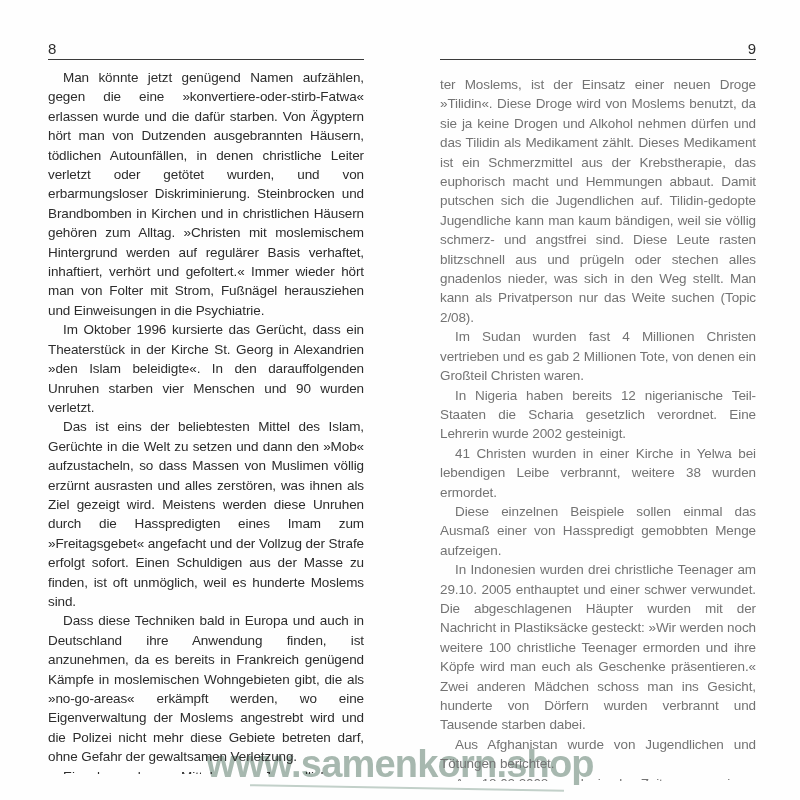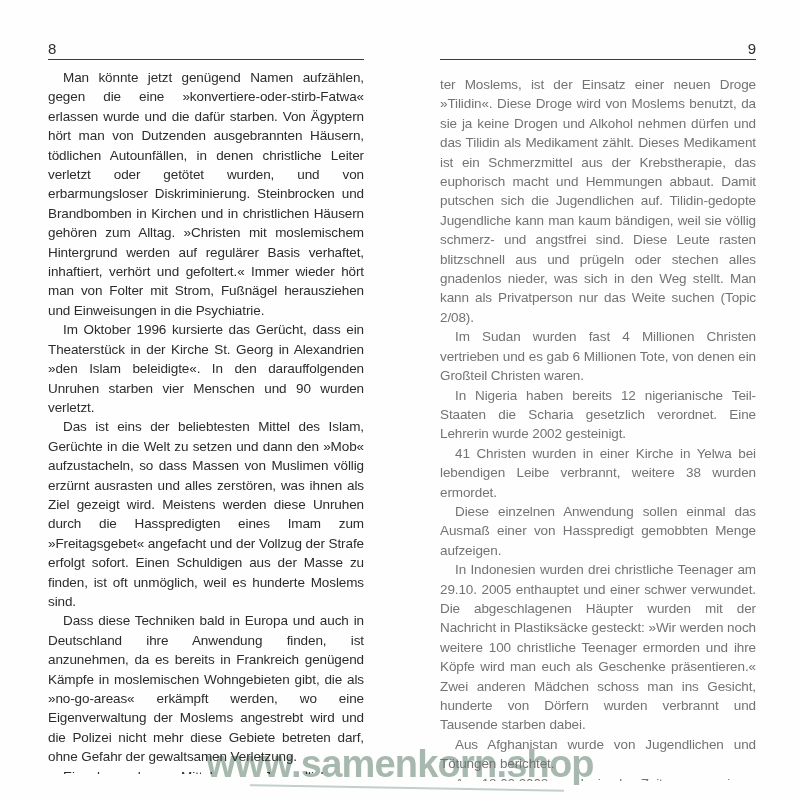--- a/index.html
+++ b/index.html
@@ -93,23 +93,23 @@
         <p>Ein besonderes Mittel, um Jugendliche zu brutalen, enthemmten Schlägern werden zu lassen, gerade un-</p>
       </div>
   </div>
 
   <div class="page page-right">
     <div class="page-header">
       <span class="page-num">9</span>
     </div>
     <div class="page-body" style="color: #737373;">
         <p class="continuation">ter Moslems, ist der Einsatz einer neuen Droge »Tilidin«. Diese Droge wird von Moslems benutzt, da sie ja keine Drogen und Alkohol nehmen dürfen und das Tilidin als Medikament zählt. Dieses Medikament ist ein Schmerzmittel aus der Krebstherapie, das euphorisch macht und Hemmungen abbaut. Damit putschen sich die Jugendlichen auf. Tilidin-gedopte Jugendliche kann man kaum bändigen, weil sie völlig schmerz- und angstfrei sind. Diese Leute rasten blitzschnell aus und prügeln oder stechen alles gnadenlos nieder, was sich in den Weg stellt. Man kann als Privatperson nur das Weite suchen (Topic 2/08).</p>
-        <p>Im Sudan wurden fast 4 Millionen Christen vertrieben und es gab 6 Millionen Tote, von denen ein Großteil Christen waren.</p>
+        <p>Im Sudan wurden fast 4 Millionen Christen vertrieben und es gab 2 Millionen Tote, von denen ein Großteil Christen waren.</p>
         <p>In Nigeria haben bereits 12 nigerianische Teil-Staaten die Scharia gesetzlich verordnet. Eine Lehrerin wurde 2002 gesteinigt.</p>
         <p>41 Christen wurden in einer Kirche in Yelwa bei lebendigen Leibe verbrannt, weitere 38 wurden ermordet.</p>
-        <p>Diese einzelnen Anwendung sollen einmal das Ausmaß einer von Hasspredigt gemobbten Menge aufzeigen.</p>
+        <p>Diese einzelnen Beispiele sollen einmal das Ausmaß einer von Hasspredigt gemobbten Menge aufzeigen.</p>
         <p>In Indonesien wurden drei christliche Teenager am 29.10. 2005 enthauptet und einer schwer verwundet. Die abgeschlagenen Häupter wurden mit der Nachricht in Plastiksäcke gesteckt: »Wir werden noch weitere 100 christliche Teenager ermorden und ihre Köpfe wird man euch als Geschenke präsentieren.« Zwei anderen Mädchen schoss man ins Gesicht, hunderte von Dörfern wurden verbrannt und Tausende starben dabei.</p>
         <p>Aus Afghanistan wurde von Jugendlichen und Tötungen berichtet.</p>
         <p>Am 18.02.2008 wurde in der Zeitung von einem muslimischen Sprengstoff-Attentat berichtet, wobei</p>
       </div>
   </div>
 
 </div>
 
 </body></html>

